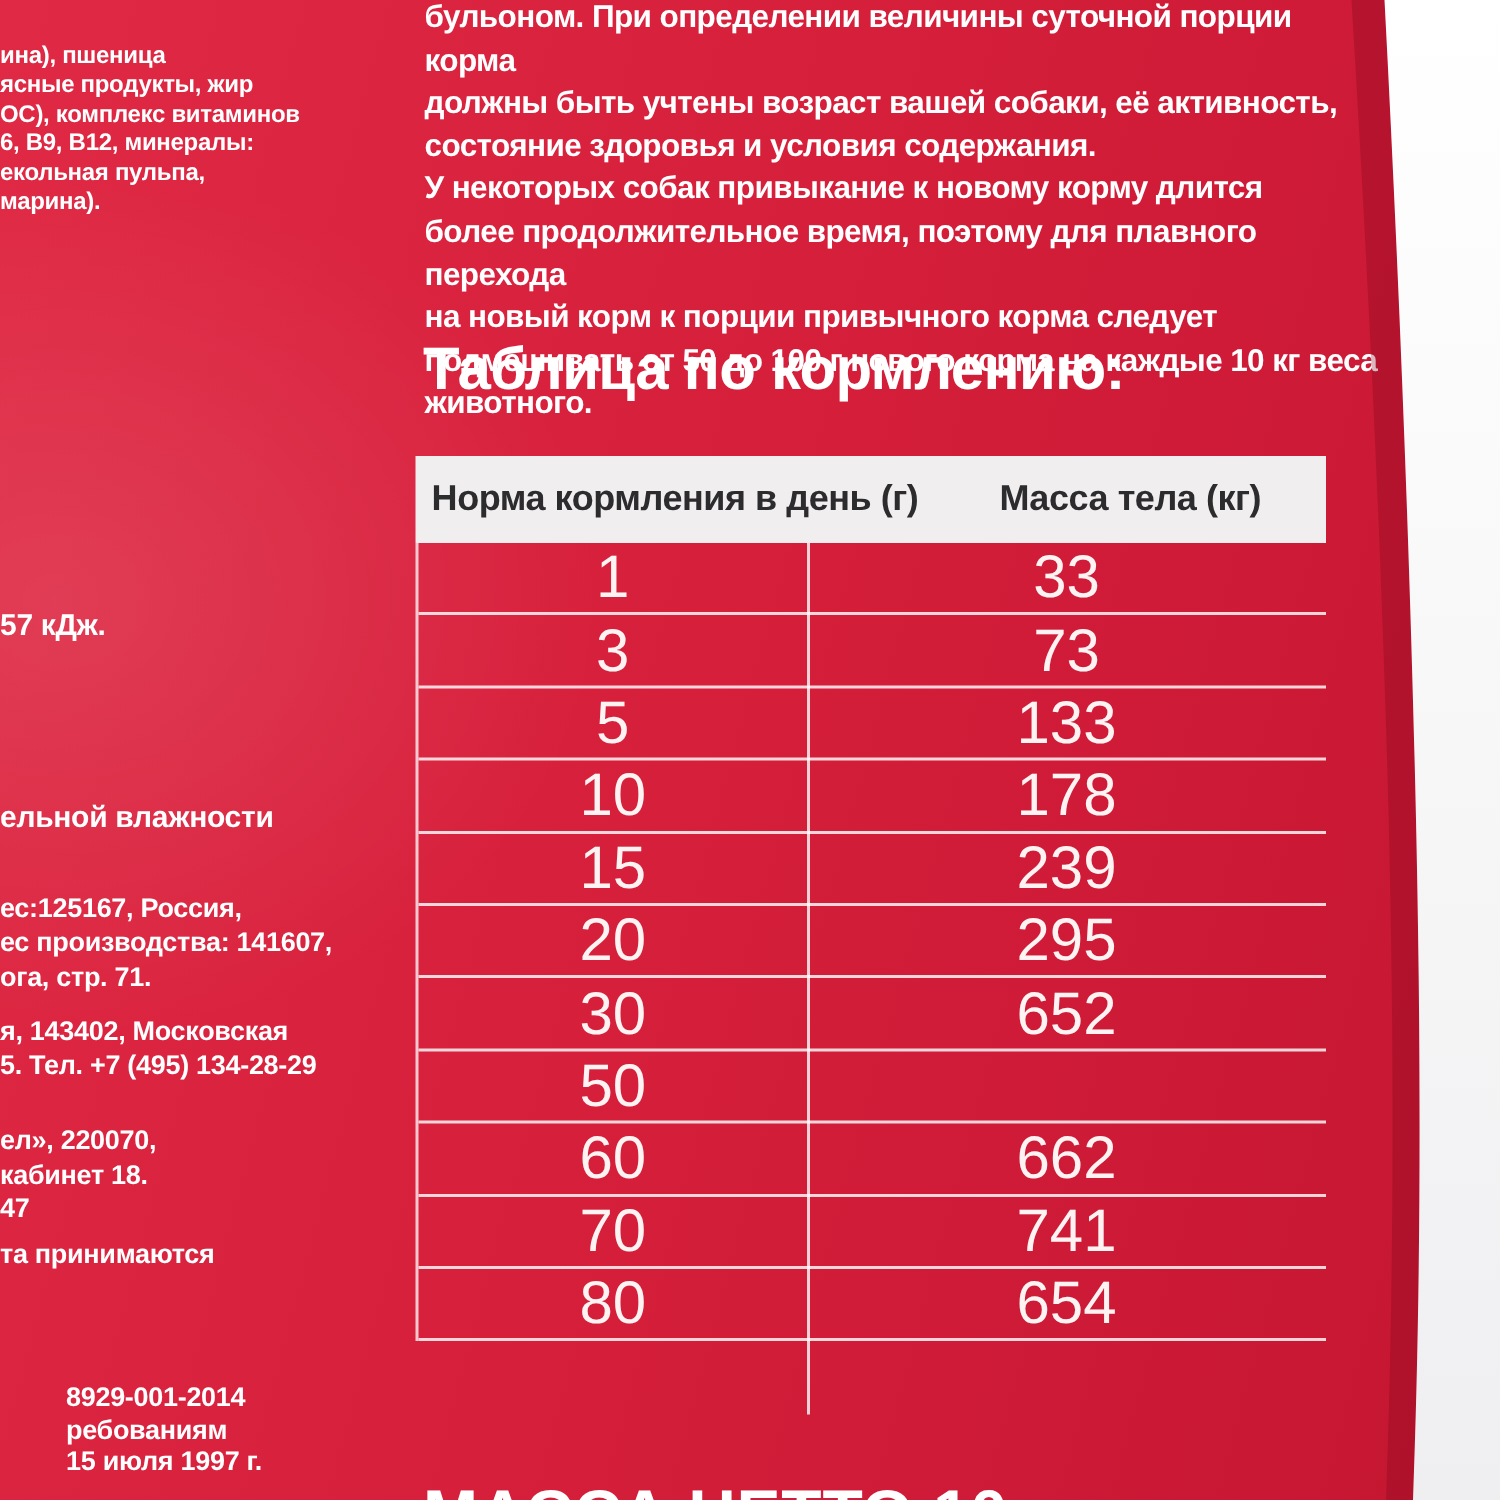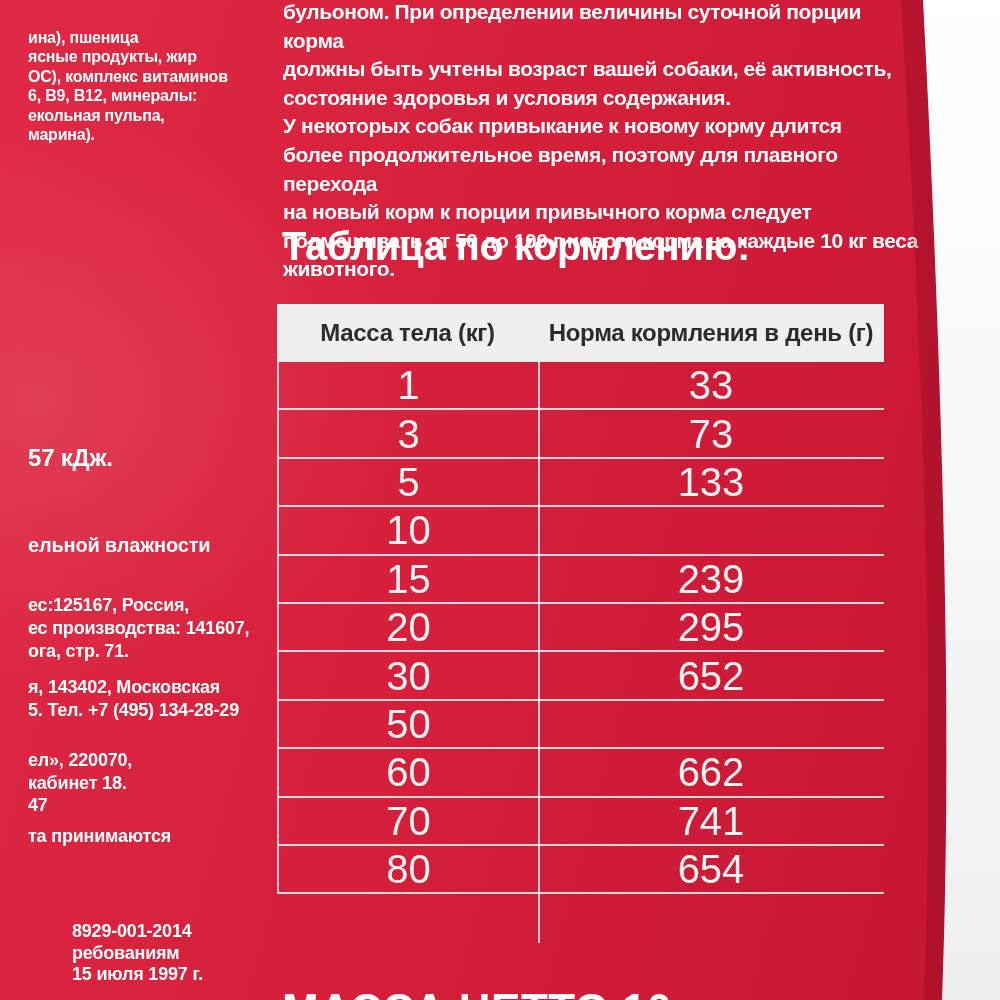--- a/index.html
+++ b/index.html
@@ -6,24 +6,24 @@
   .stage{
     position:relative;width:1000px;height:1000px;overflow:hidden;
     background:linear-gradient(105deg,#e02944 0%,#d7203c 40%,#cd1a36 75%,#c41630 100%);
     font-family:"Liberation Sans",sans-serif;color:#ffffff;
   }
   .stage::before{
     content:'';position:absolute;inset:0;pointer-events:none;
     background:radial-gradient(520px 420px at 40px 400px, rgba(255,255,255,0.10), rgba(255,255,255,0) 70%);
   }
   .txt{position:absolute;white-space:pre-line;font-weight:bold;color:#fff;}
-  .frag{left:0;font-size:16px;line-height:19.4px;letter-spacing:-0.2px;padding-left:28px;}
+  .frag{left:0;font-size:16px;line-height:19.4px;letter-spacing:-0.2px;}
   .intro{left:283px;top:-2px;width:640px;font-size:21px;line-height:28.6px;letter-spacing:-0.4px;}
   .title{left:282px;top:222px;font-size:40px;line-height:48px;letter-spacing:-0.5px;}
-  .energy{top:448px;font-size:24px;}
+  .energy{top:408px;font-size:20px;}
   .humidity{top:536px;font-size:20px;}
   .addr1{top:594px;font-size:18px;line-height:23px;}
   .addr2{top:676px;font-size:18px;line-height:23px;}
   .addr3{top:749px;font-size:18px;line-height:22.5px;}
   .claims{top:827px;font-size:18px;}
   .standards{top:921px;font-size:18px;line-height:21.5px;margin-left:44px;}
   .ingredients{top:28px;}
   .netto{left:282px;top:984px;font-size:44px;line-height:52px;letter-spacing:0.5px;}
 
   .thead{
@@ -85,39 +85,40 @@
 состояние здоровья и условия содержания.
 У некоторых собак привыкание к новому корму длится
 более продолжительное время, поэтому для плавного перехода
 на новый корм к порции привычного корма следует
 подмешивать от 50 до 100 г нового корма на каждые 10 кг веса
 животного.</div>
 
   <div class="txt title">Таблица по кормлению:</div>
 
   <div class="thead">
+    <div class="hc hc2">Норма кормления в день (г)</div>
     <div class="hc hc1">Масса тела (кг)</div>
-    <div class="hc hc2">Норма кормления в день (г)</div>
   </div>
 
   <div class="tbody">
     <div class="trow">
         <div class="cell c1">1</div>
         <div class="cell c2">33</div>
       </div>
     <div class="trow">
         <div class="cell c1">3</div>
         <div class="cell c2">73</div>
       </div>
     <div class="trow">
         <div class="cell c1">5</div>
         <div class="cell c2">133</div>
       </div>
     <div class="trow">
         <div class="cell c1">10</div>
+        <div class="cell c2">178</div>
       </div>
     <div class="trow">
         <div class="cell c1">15</div>
         <div class="cell c2">239</div>
       </div>
     <div class="trow">
         <div class="cell c1">20</div>
         <div class="cell c2">295</div>
       </div>
     <div class="trow">

